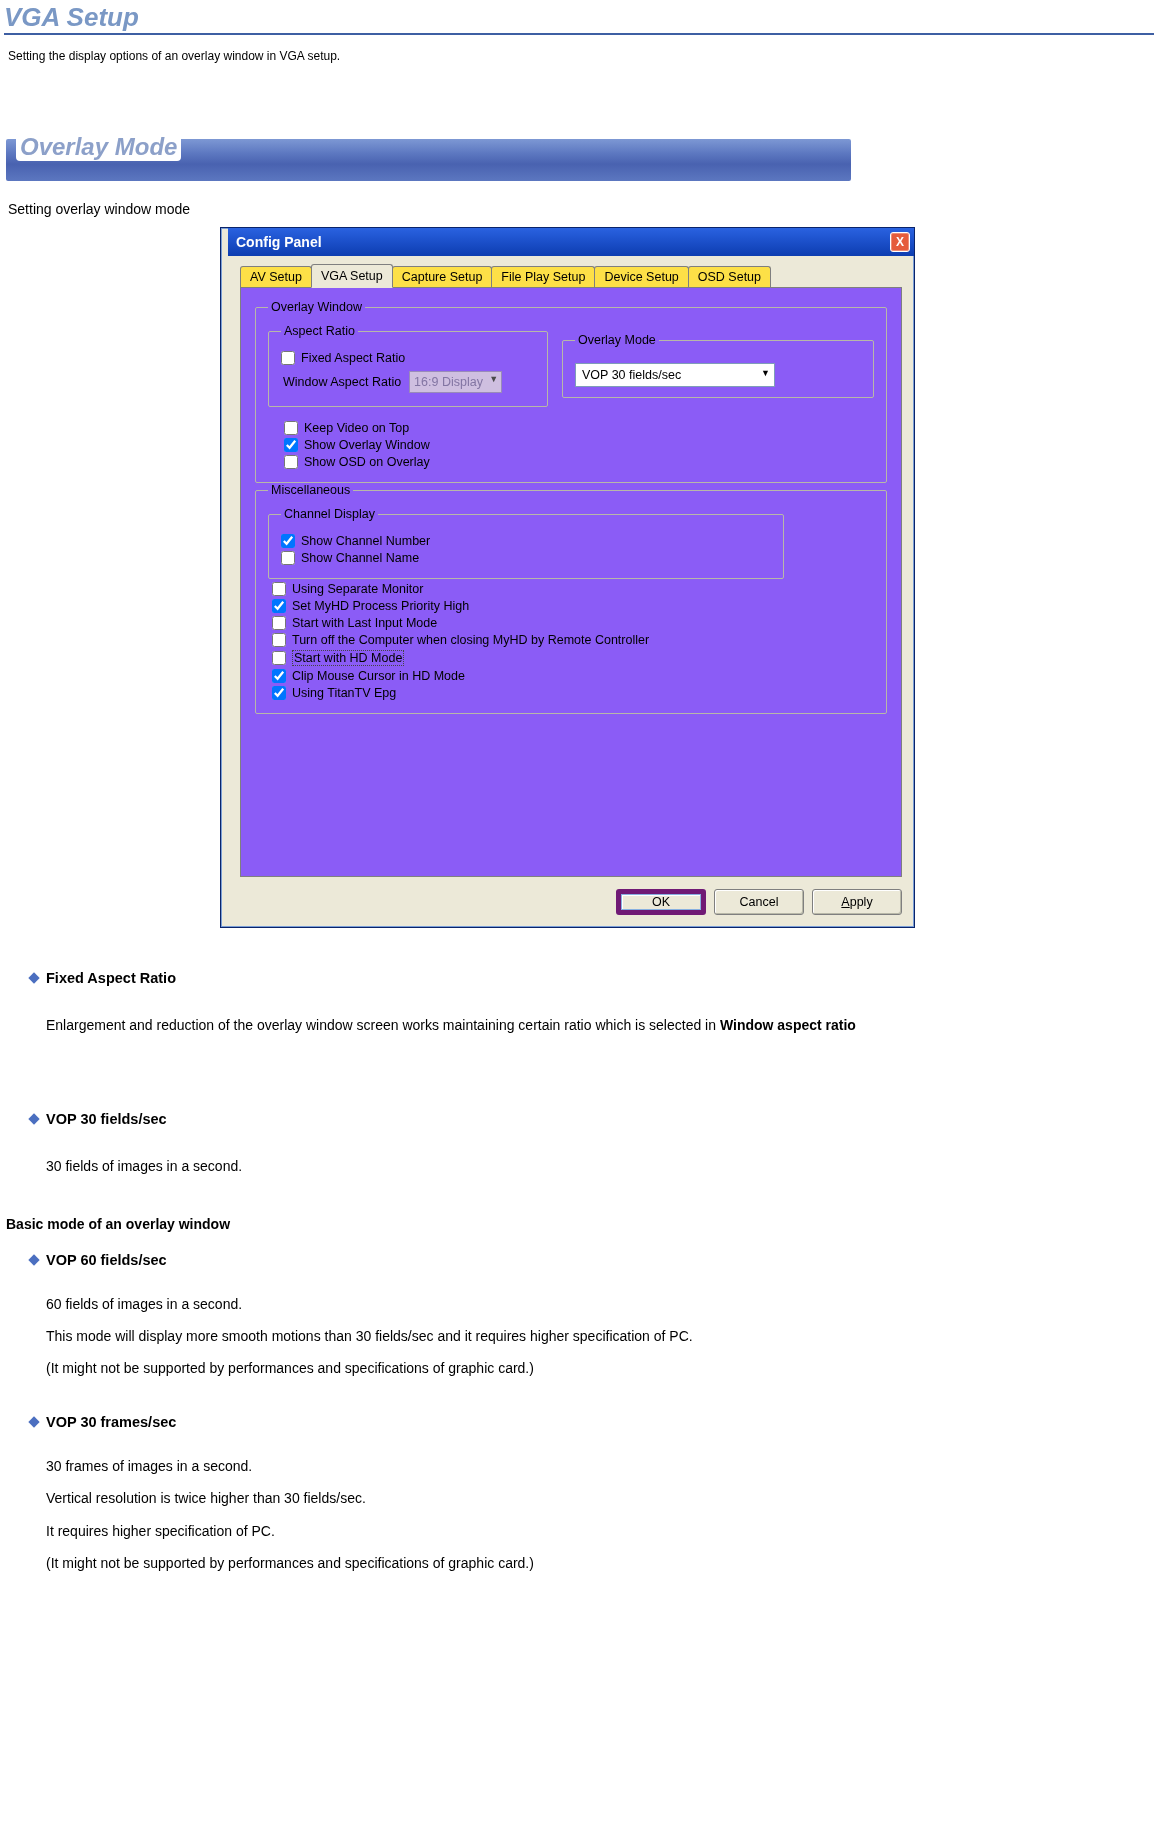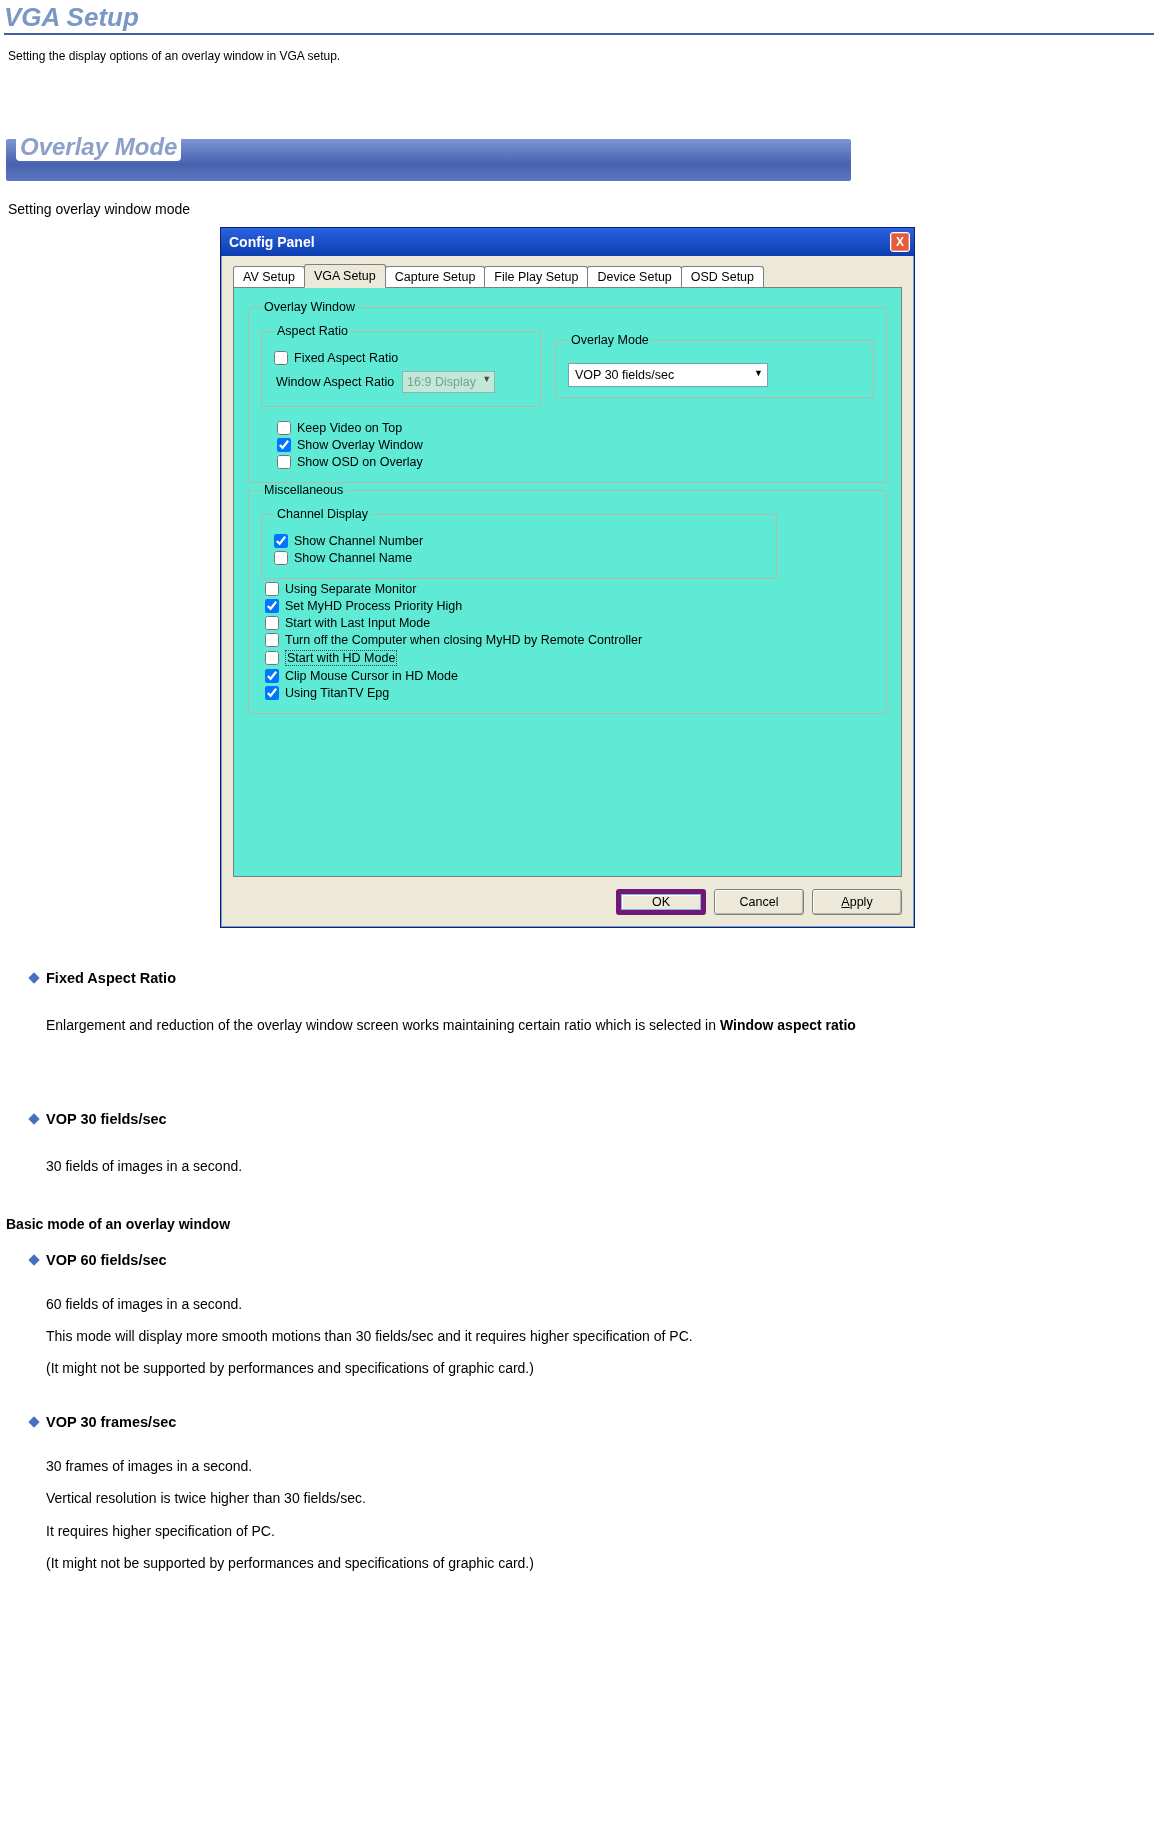--- a/index.html
+++ b/index.html
@@ -54,20 +54,21 @@
   }
   
   .dialog {
     margin: 10px 0 0 220px;
     width: 695px;
     border: 1px solid #0a246a;
     background: #ece9d8;
     box-shadow: 0 0 0 1px #7a9ed6 inset;
     font-family: "Tahoma", "MS Sans Serif", sans-serif;
     font-size: 12.5px;
+    padding-left: 7px;
   }
   .titlebar {
     height: 28px;
     background: linear-gradient(to bottom, #2a62e0 0%, #1b4fc9 50%, #0d3db0 100%);
     display: flex;
     align-items: center;
     justify-content: space-between;
     padding: 0 4px 0 8px;
     color: #fff;
     font-weight: bold;
@@ -89,21 +90,21 @@
   }
   .tab-strip {
     display: flex;
     align-items: flex-end;
     padding: 8px 8px 0 12px;
     gap: 0;
   }
   .tab {
     border: 1px solid #7f7f7f;
     border-bottom: none;
-    background: #ffffff;
+    background: #fde047;
     padding: 3px 9px;
     font-size: 12.5px;
     position: relative;
     margin-right: -1px;
     border-top-left-radius: 3px;
     border-top-right-radius: 3px;
   }
   .tab.active {
     background: #ece9d8;
     z-index: 2;
@@ -111,21 +112,21 @@
     margin-bottom: -1px;
     padding-top: 4px;
     padding-bottom: 4px;
   }
   .tab-panel {
     margin: 0 12px 12px 12px;
     border: 1px solid #7f7f7f;
     border-top: 1px solid #7f7f7f;
     padding: 12px 14px 40px 14px;
     height: 590px;
-    background: #5eead4;
+    background: #8b5cf6;
     position: relative;
   }
   fieldset.win {
     border: 1px solid #b8b8a8;
     border-radius: 2px;
     margin: 0;
     padding: 10px 12px;
   }
   fieldset.win > legend {
     padding: 0 3px;

